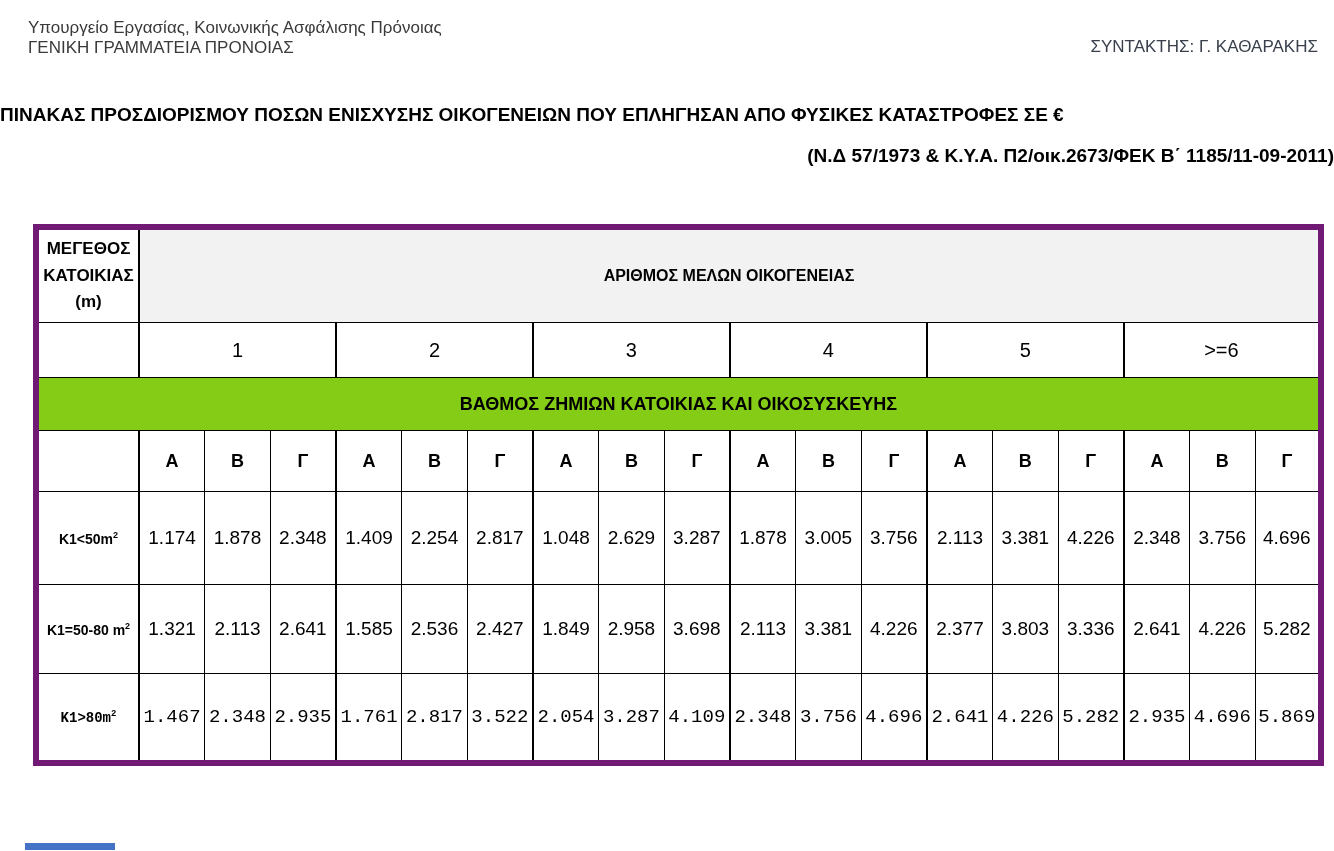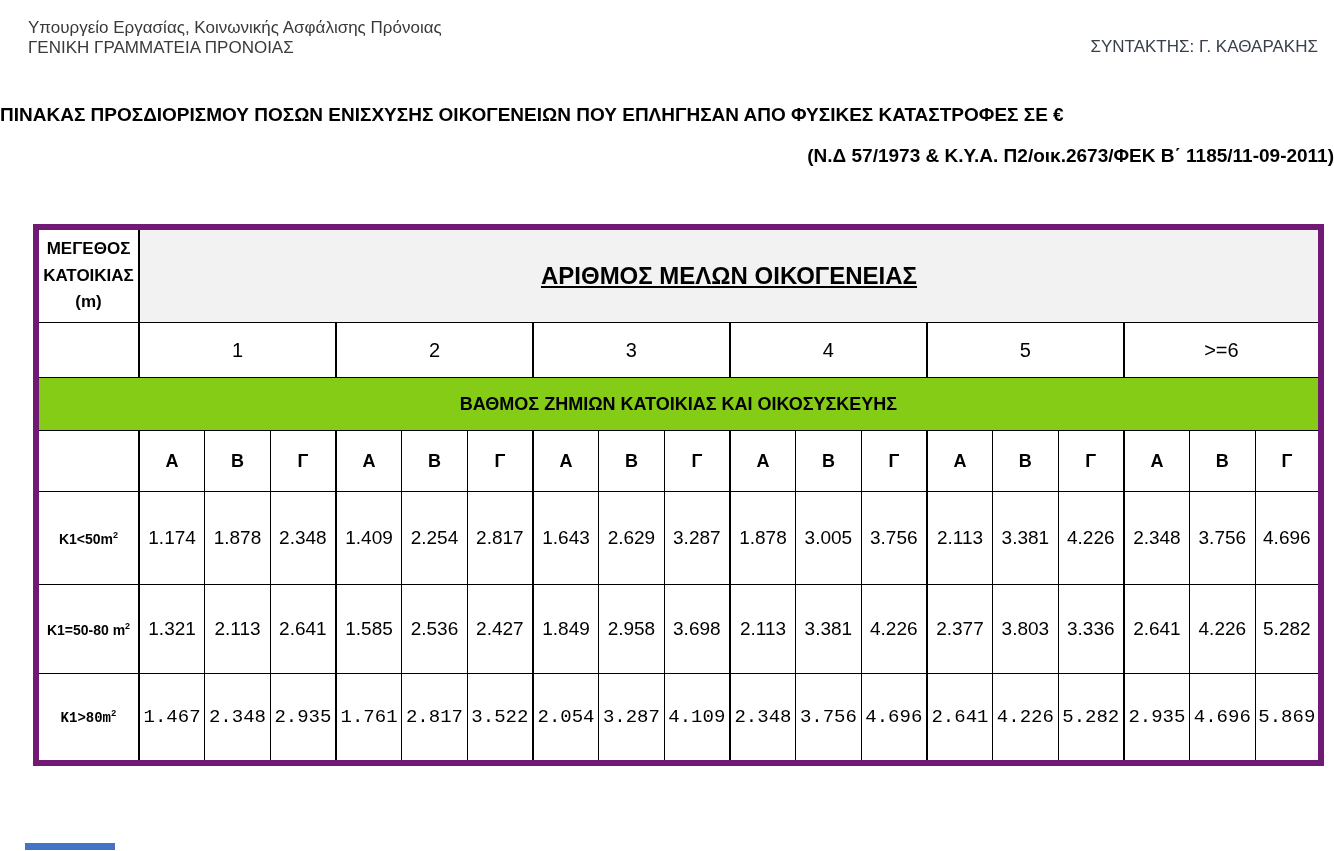--- a/index.html
+++ b/index.html
@@ -40,21 +40,21 @@
     text-align: center; vertical-align: middle;
     padding: 0; color: #000; overflow: hidden;
   }
   .aid-table td.grp { border-left-width: 2px; }
 
   .corner {
     font-weight: bold; font-size: 17px;
     white-space: pre-line; line-height: 1.55; height: 92px;
   }
   .members-hdr {
-    background: #f2f2f2; font-weight: bold; font-size: 24px; height: 92px; text-decoration: underline;
+    background: #f2f2f2; font-weight: bold; font-size: 16px; height: 92px;
   }
   .count-cell { font-size: 20px; height: 54px; }
   .band {
     background: #f2f2f2; font-weight: bold; font-size: 18px; height: 52px;
   }
   .grade-cell { font-weight: bold; font-size: 18px; height: 60px; }
   .row-label { font-weight: bold; font-size: 14px; }
   .row-label sup { font-size: 9px; }
   .val-cell { font-size: 19px; }
   .data-row-0 td { height: 92px; text-align: center; }
@@ -129,21 +129,21 @@
     </tbody>
     <tbody id="data-body">
         <tr class="data-row-0">
           <td class="row-label"><span>Κ1&lt;50m</span><sup>2</sup></td>
           <td class="val-cell grp">1.174</td>
           <td class="val-cell">1.878</td>
           <td class="val-cell">2.348</td>
           <td class="val-cell grp">1.409</td>
           <td class="val-cell">2.254</td>
           <td class="val-cell">2.817</td>
-          <td class="val-cell grp">1.643</td>
+          <td class="val-cell grp">1.048</td>
           <td class="val-cell">2.629</td>
           <td class="val-cell">3.287</td>
           <td class="val-cell grp">1.878</td>
           <td class="val-cell">3.005</td>
           <td class="val-cell">3.756</td>
           <td class="val-cell grp">2.113</td>
           <td class="val-cell">3.381</td>
           <td class="val-cell">4.226</td>
           <td class="val-cell grp">2.348</td>
           <td class="val-cell">3.756</td>

